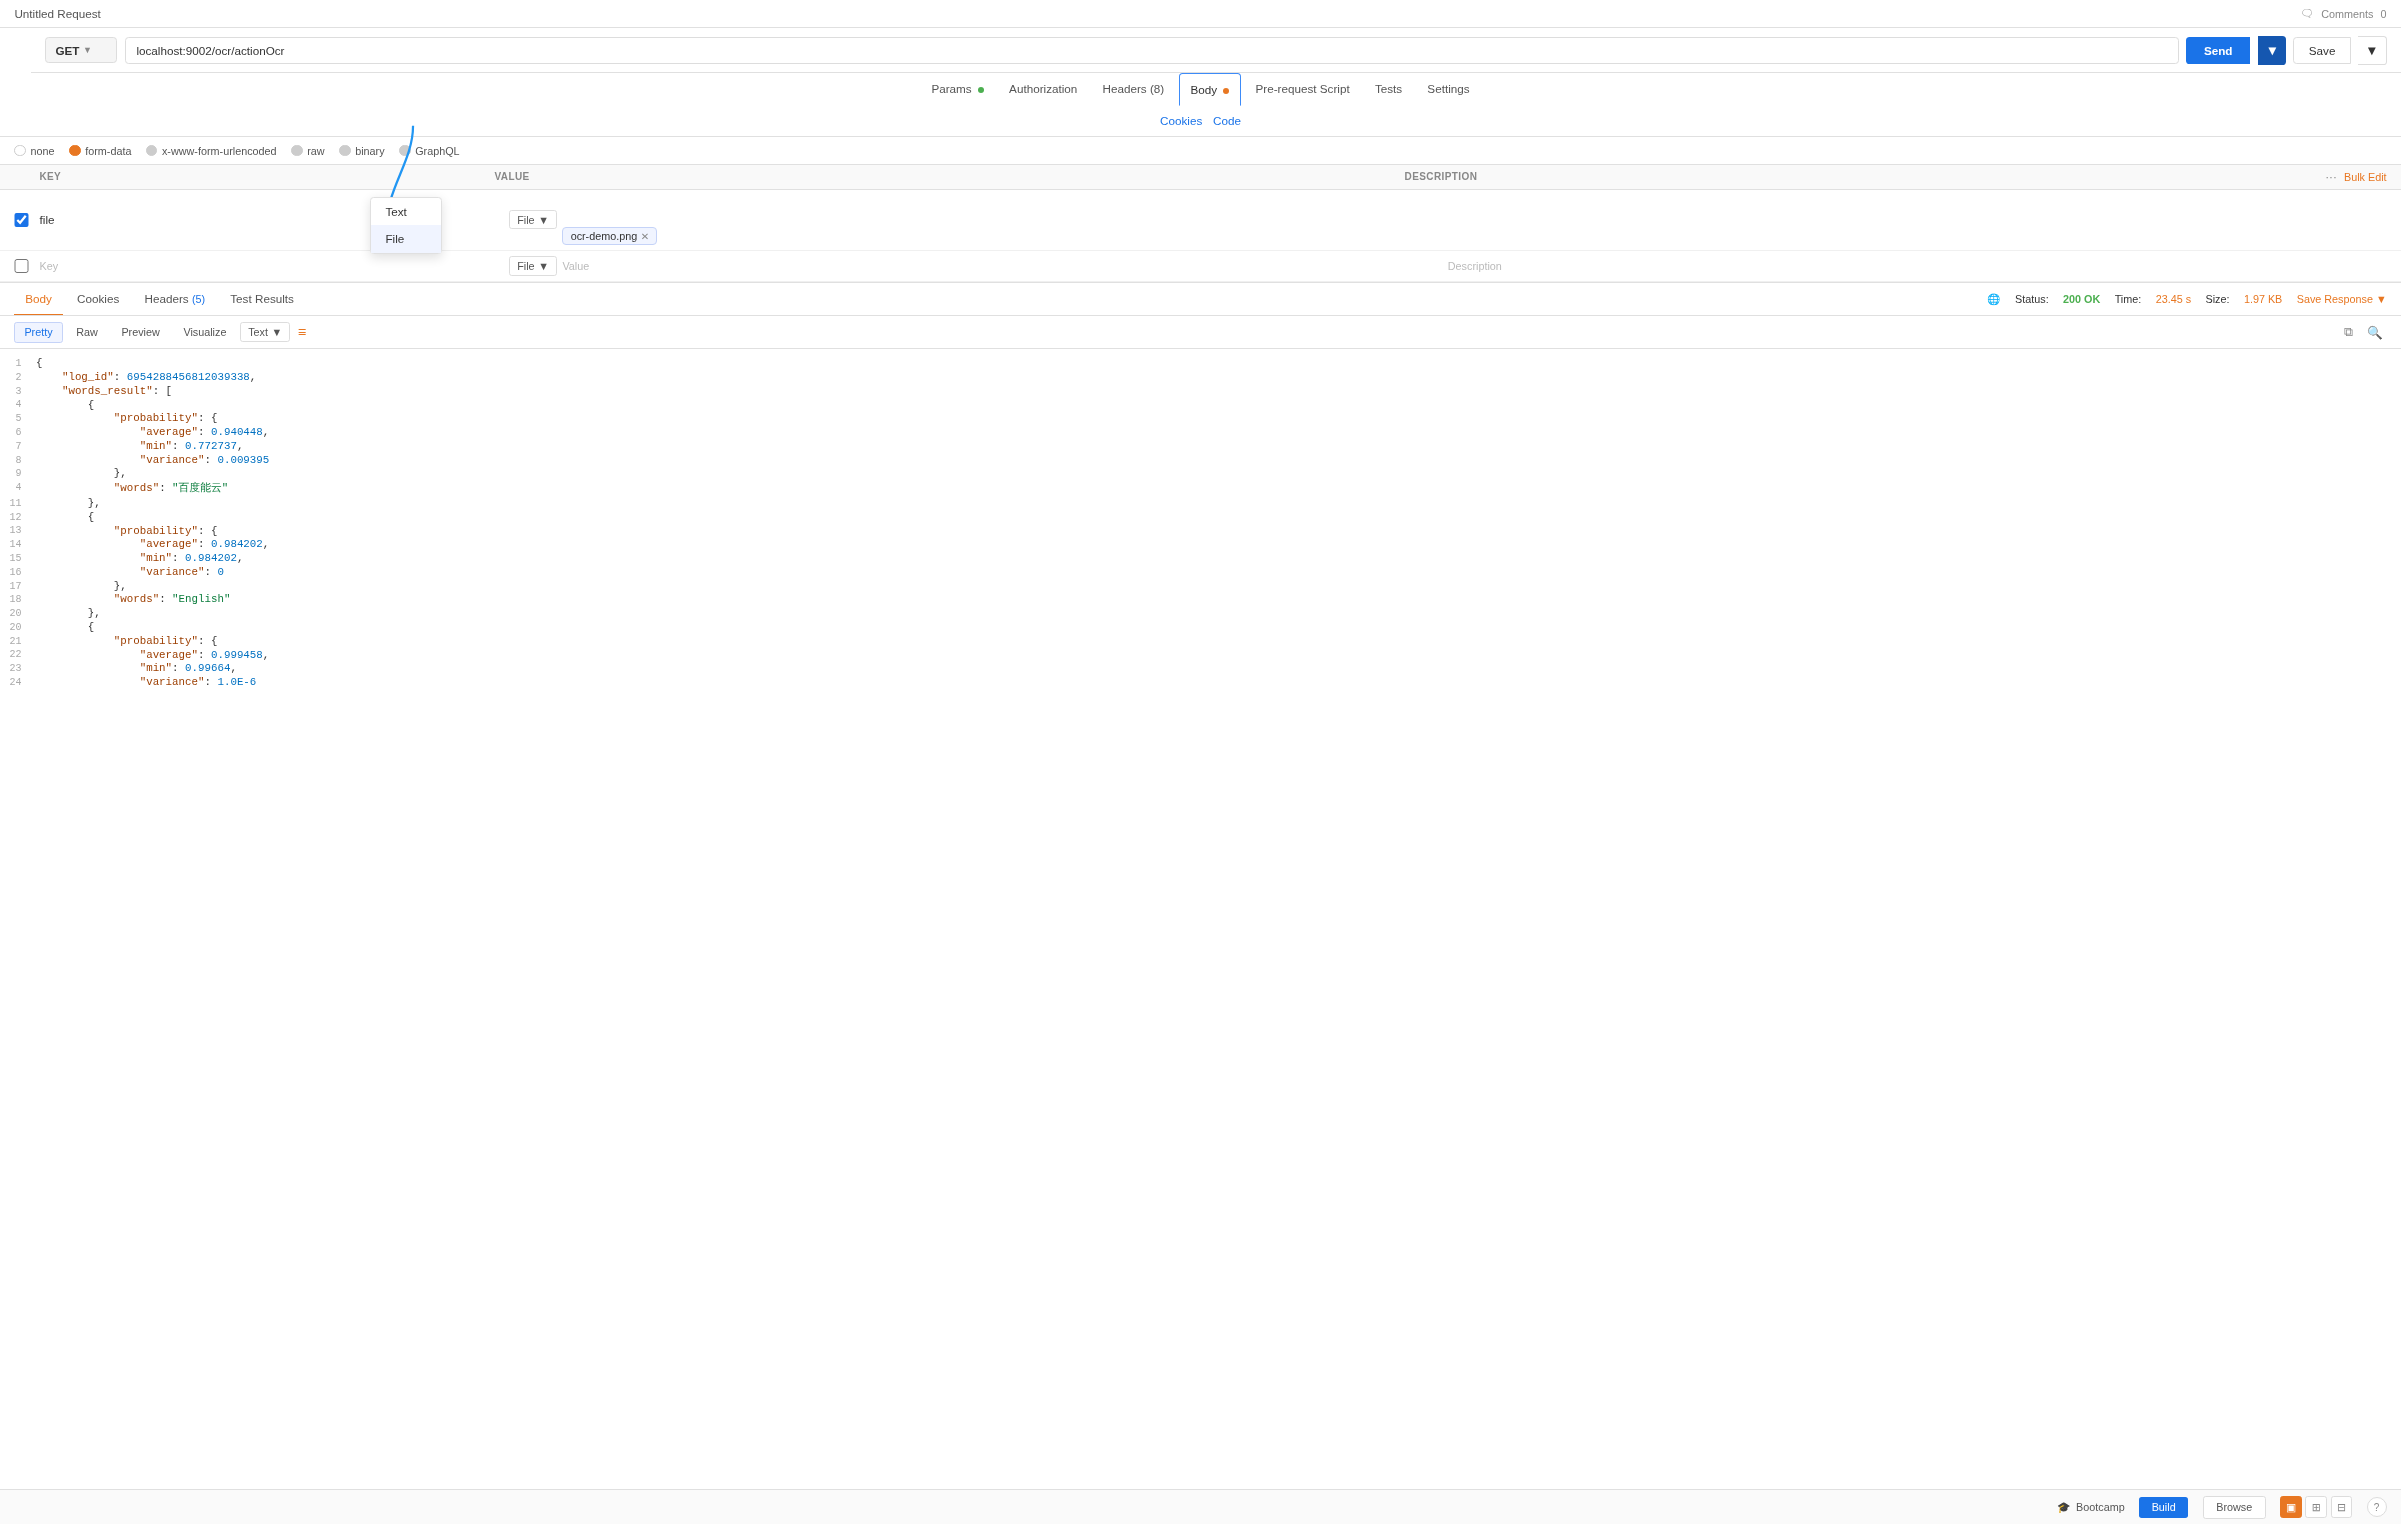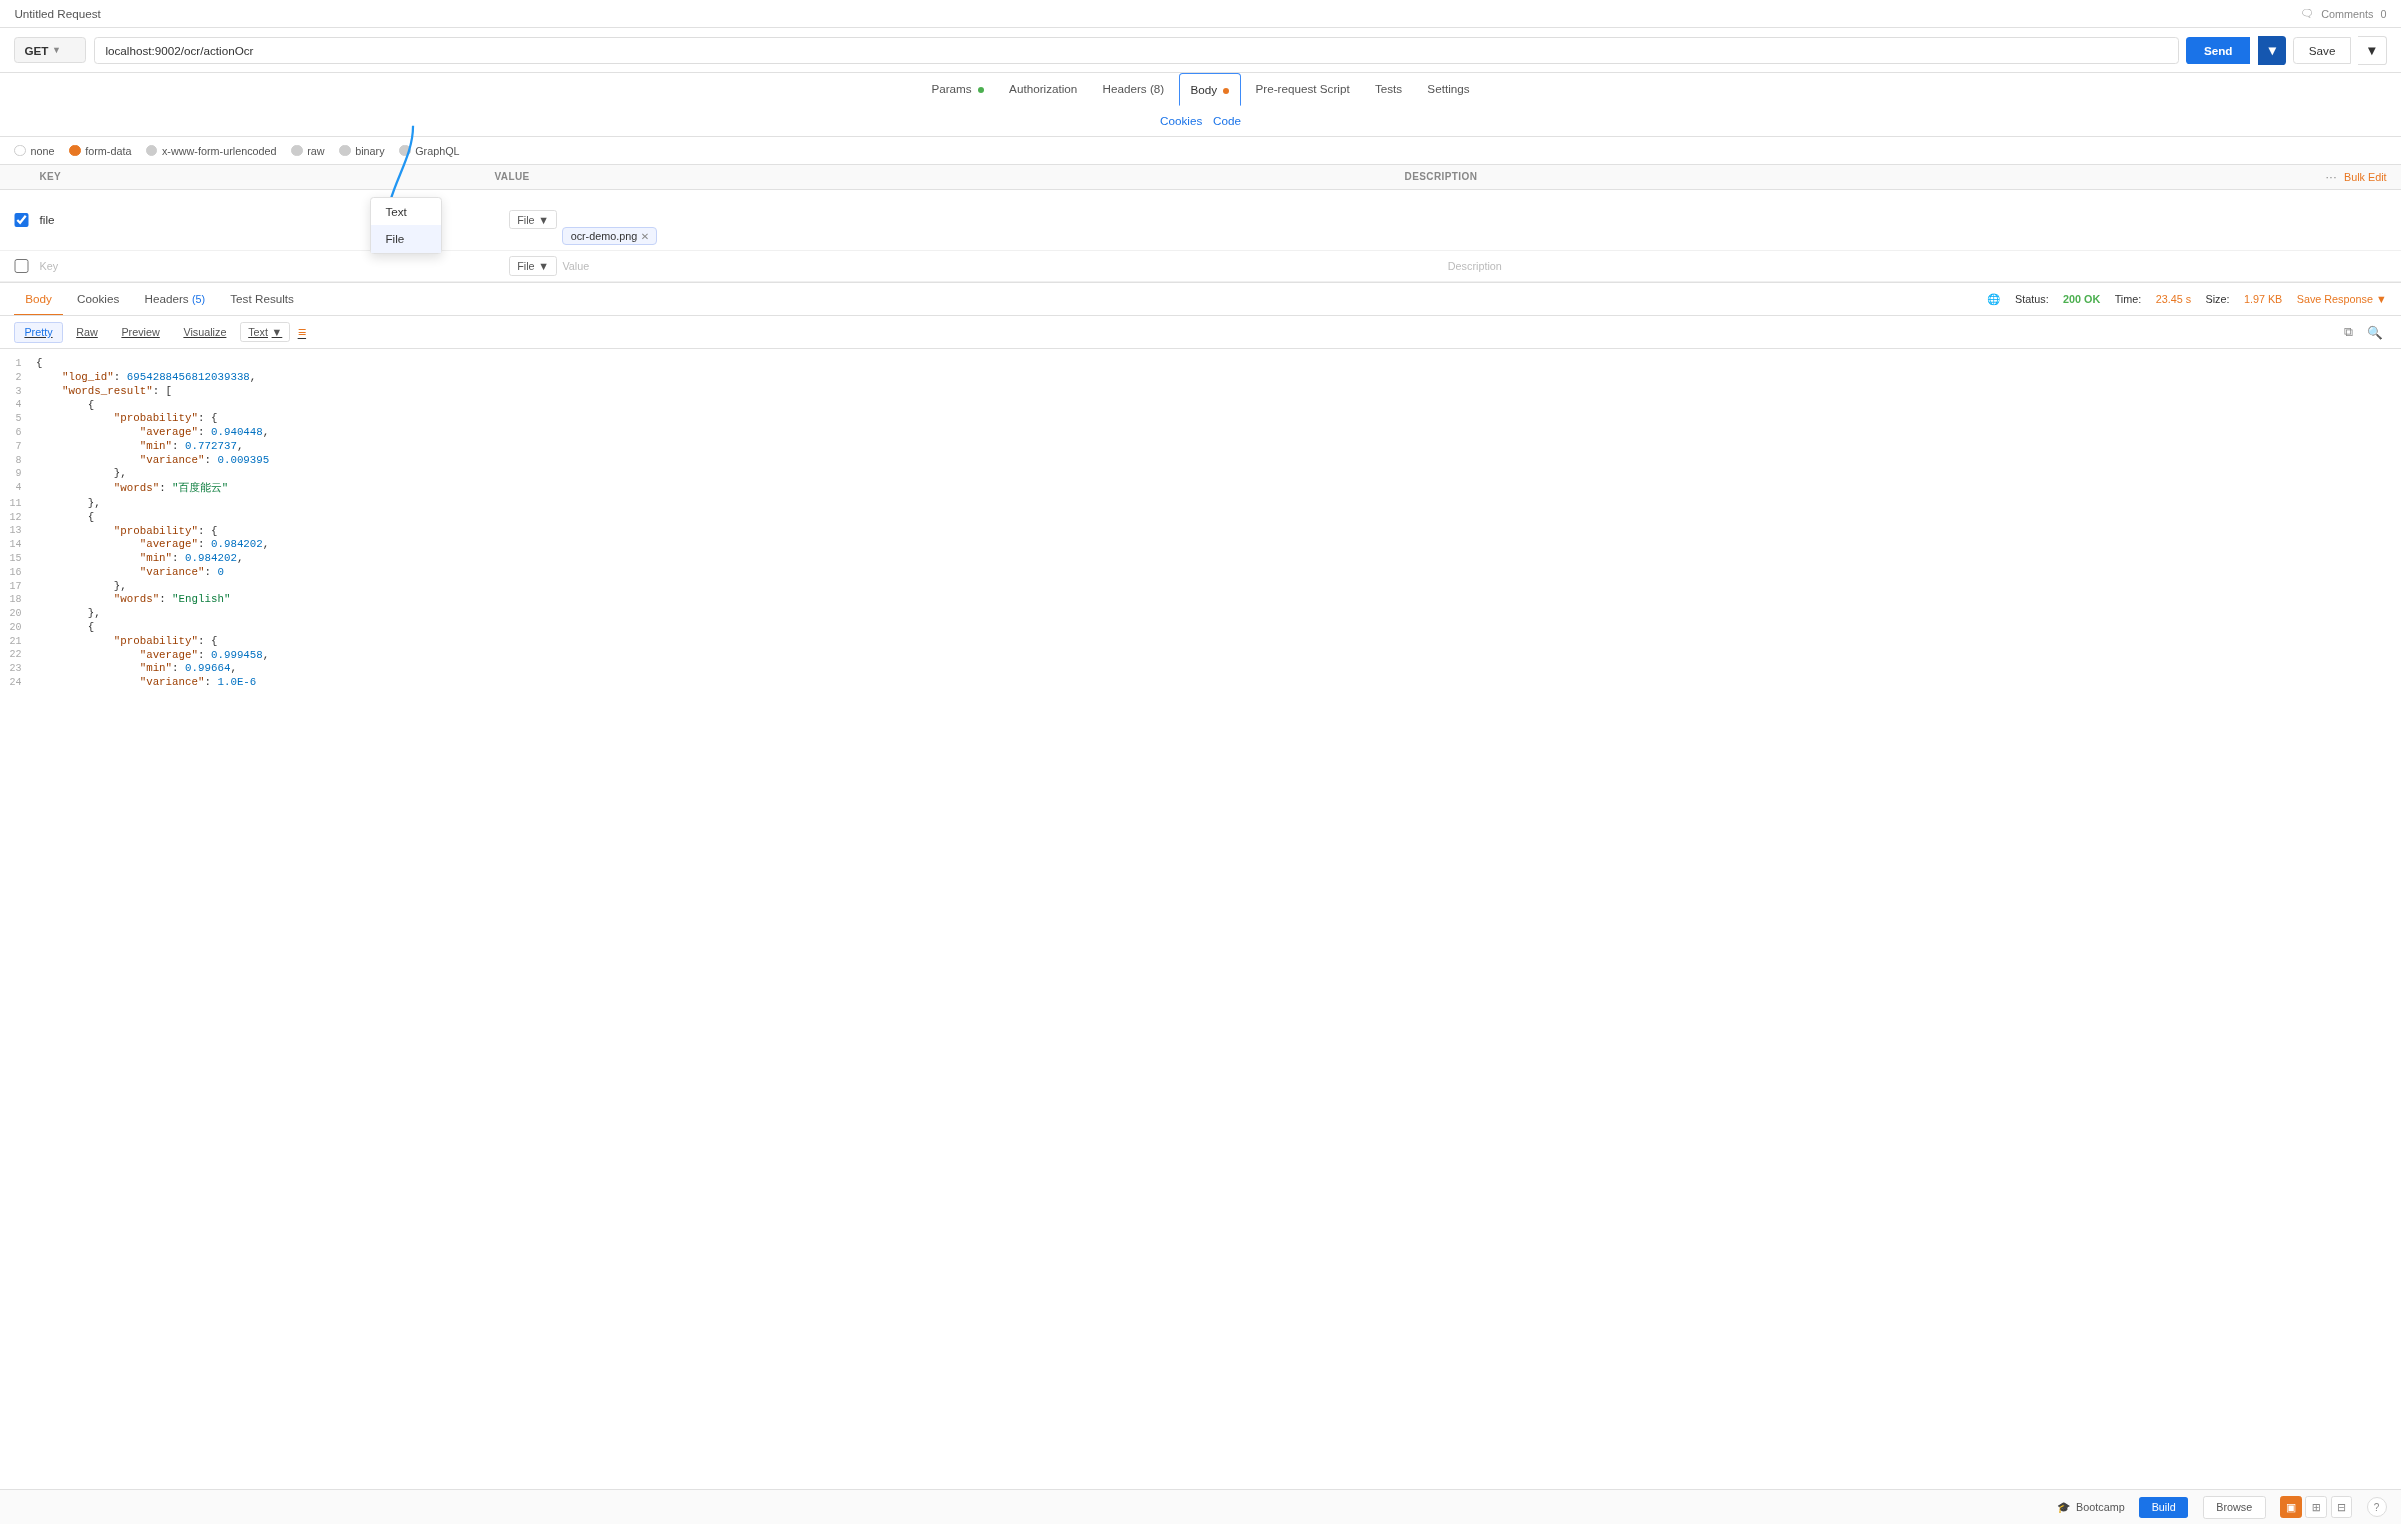--- a/index.html
+++ b/index.html
@@ -4,21 +4,21 @@
   <style>
     * { box-sizing: border-box; margin: 0; padding: 0; }
     body { font-family: -apple-system, BlinkMacSystemFont, 'Segoe UI', sans-serif; font-size: 11.7px; background: #fff; color: #333; height: 100vh; display: flex; flex-direction: column; }
 
     
     .title-bar { display: flex; align-items: center; justify-content: space-between; padding: 7.2px 14.4px; border-bottom: 0.9px solid #e0e0e0; background: #fff; }
     .title-bar-left { font-size: 11.7px; color: #555; font-weight: 500; }
     .title-bar-right { display: flex; align-items: center; gap: 7.2px; color: #888; font-size: 10.8px; }
 
     
-    .url-bar { display: flex; align-items: center; padding: 7.2px 14.4px; gap: 7.2px; border-bottom: 0.9px solid #e0e0e0; background: #fff; }
+    .url-bar { display: flex; align-items: center; padding: 7.2px 14.4px; gap: 7.2px; border-bottom: 0.9px solid #e0e0e0; background: #fff; margin-left: 31px; }
     .method-select { display: flex; align-items: center; gap: 3.6px; border: 0.9px solid #ddd; border-radius: 3.6px; padding: 5.4px 9px; font-size: 11.7px; font-weight: 600; color: #333; cursor: pointer; background: #f5f5f5; min-width: 72px; }
     .method-select .chevron { color: #888; font-size: 9px; }
     .url-input { flex: 1; border: 0.9px solid #ddd; border-radius: 3.6px; padding: 6.3px 10.8px; font-size: 11.7px; color: #333; outline: none; }
     .send-btn { background: #1a73e8; color: white; border: none; border-radius: 3.6px 0 0 3.6px; padding: 7.2px 18px; font-size: 11.7px; font-weight: 600; cursor: pointer; }
     .send-dropdown { background: #1557b0; color: white; border: none; border-radius: 0 3.6px 3.6px 0; padding: 7.2px 7.2px; cursor: pointer; border-left: 0.9px solid #1557b0; }
     .save-btn { background: #fff; color: #333; border: 0.9px solid #ddd; border-radius: 3.6px 0 0 3.6px; padding: 6.3px 14.4px; font-size: 11.7px; cursor: pointer; }
     .save-dropdown { background: #fff; color: #333; border: 0.9px solid #ddd; border-radius: 0 3.6px 3.6px 0; padding: 6.3px 7.2px; cursor: pointer; border-left: none; }
 
     
     .req-tabs { display: flex; align-items: center; padding: 0 14.4px; border-bottom: 0.9px solid #e0e0e0; background: #fff; justify-content: space-between; flex-direction: column; }
@@ -70,21 +70,21 @@
     .resp-tab.active { color: #e87722; border-bottom: 1.8px solid #e87722; }
     .resp-tab-count { color: #1a73e8; font-size: 10.8px; }
     .resp-status { display: flex; align-items: center; gap: 14.4px; font-size: 10.8px; }
     .status-ok { color: #4caf50; font-weight: 600; }
     .status-time { color: #e87722; }
     .status-size { color: #e87722; }
     .save-response { color: #e87722; cursor: pointer; font-size: 10.8px; font-weight: 500; }
 
     
     .format-bar { display: flex; align-items: center; padding: 5.4px 14.4px; border-bottom: 0.9px solid #e0e0e0; background: #fff; gap: 3.6px; justify-content: space-between; }
-    .format-bar-left { display: flex; align-items: center; gap: 3.6px; text-decoration: underline; }
+    .format-bar-left { display: flex; align-items: center; gap: 3.6px; }
     .format-btn { padding: 3.6px 9px; font-size: 10.8px; border-radius: 2.7px; cursor: pointer; border: 0.9px solid transparent; color: #555; background: transparent; }
     .format-btn.active { background: #f0f4ff; border-color: #c5d3f8; color: #1a73e8; font-weight: 500; }
     .format-select { display: flex; align-items: center; gap: 3.6px; border: 0.9px solid #ddd; border-radius: 2.7px; padding: 2.7px 7.2px; font-size: 10.8px; color: #555; cursor: pointer; }
     .wrap-btn { background: none; border: none; cursor: pointer; font-size: 14.4px; color: #e87722; padding: 0 3.6px; }
     .format-bar-right { display: flex; align-items: center; gap: 7.2px; }
     .icon-btn { background: none; border: none; cursor: pointer; color: #888; font-size: 12.6px; padding: 1.8px 3.6px; }
 
     
     .code-area { flex: 1; overflow-y: auto; background: #fff; font-family: 'Courier New', Courier, monospace; font-size: 10.8px; padding: 7.2px 0; position: relative; }
     .code-line { display: flex; align-items: flex-start; padding: 0.9px 0; }

